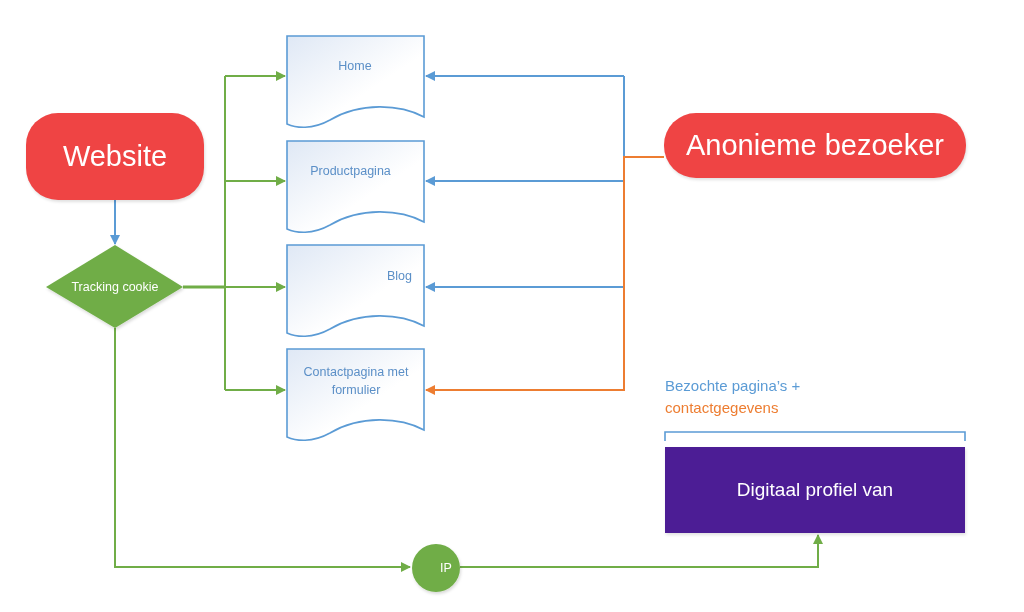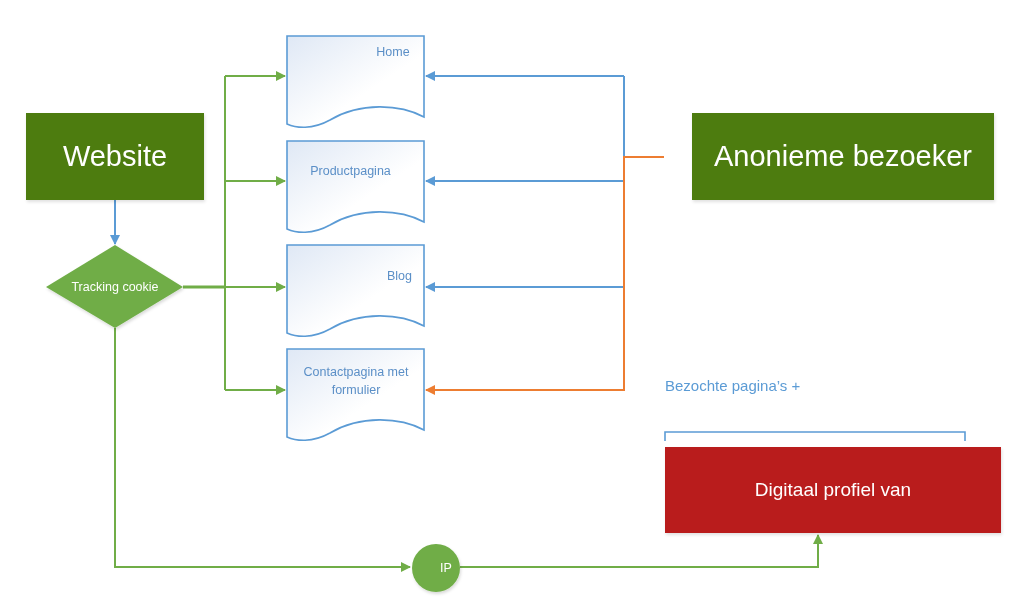--- a/index.html
+++ b/index.html
@@ -2,22 +2,22 @@
 <html><head>
 <meta charset="utf-8">
 <style>
   html, body { margin: 0; padding: 0; background: #ffffff; }
   body { width: 1024px; height: 612px; position: relative; overflow: hidden;
          font-family: "DejaVu Sans", sans-serif; }
   svg#diagram { position: absolute; left: 0; top: 0; }
   .lbl { position: absolute; display: flex; align-items: center; justify-content: center;
          text-align: center; pointer-events: none; }
   .box { position: absolute; box-shadow: 1px 2px 3px rgba(0,0,0,0.12); }
-  .box-blue { background: #4d7c0f; }
-  .box-green { background: #b91c1c; padding-left: 36px; }
+  .box-blue { background: #ef4444; border-radius: 32px; }
+  .box-green { background: #4c1d95; }
   .big { color: #ffffff; font-family: "Liberation Sans", sans-serif; font-size: 29px; }
   .prof { color: #ffffff; font-family: "Liberation Sans", sans-serif; font-size: 19px; line-height: 28px; }
   .doc-text { color: #5b8fc7; font-family: "Liberation Sans", sans-serif; font-size: 12.5px; line-height: 18px; }
   .wht-s { color: #ffffff; font-family: "Liberation Sans", sans-serif; font-size: 12.5px; }
   .legend { position: absolute; text-align: left; font-family: "Liberation Sans", sans-serif;
             font-size: 15px; line-height: 22px; }
 </style>
 </head>
 <body>
 
@@ -78,31 +78,32 @@
 
   <circle cx="436" cy="568" r="24" fill="#70ad47" filter="url(#shadow)"></circle>
 </svg>
 
 <div class="box box-blue" style="left:26px; top:113px; width:178px; height:87px;">
   <div class="lbl big" style="left:0; top:0; width:100%; height:100%;">Website</div>
 </div>
 
 <div class="lbl wht-s" style="left:46px; top:276px; width:138px; height:22px;">Tracking cookie</div>
 
-<div class="box box-blue" style="left:664px; top:113px; width:302px; height:87px;margin-left:28px;">
+<div class="box box-blue" style="left:664px; top:113px; width:302px; height:65px;">
   <div class="lbl big" style="left:0; top:0; width:100%; height:100%;">Anonieme bezoeker</div>
 </div>
 
-<div class="lbl doc-text" style="left:287px; top:40px; width:136px; height:24px;padding-left:38px;">Home</div>
+<div class="lbl doc-text" style="left:287px; top:54px; width:136px; height:24px;">Home</div>
 <div class="lbl doc-text" style="left:287px; top:159px; width:127px; height:24px;">Productpagina</div>
 <div class="lbl doc-text" style="left:287px; top:264px; width:137px; height:24px;margin-left:44px;">Blog</div>
 <div class="lbl doc-text" style="left:292px; top:362px; width:128px; height:38px;">Contactpagina met formulier</div>
 
 <div class="legend" style="left:665px; top:375px; width:300px;">
   <div style="color:#5b9bd5;">Bezochte pagina’s +</div>
+  <div style="color:#ed7d31;">contactgegevens</div>
 </div>
 
 <div class="box box-green" style="left:665px; top:447px; width:300px; height:86px;">
   <div class="lbl prof" style="left:0; top:0; width:100%; height:100%; flex-direction:column;">
     <div>Digitaal profiel van</div>
   </div>
 </div>
 
 <div class="lbl wht-s" style="left:412px; top:556px; width:68px; height:24px;">IP</div>
 

